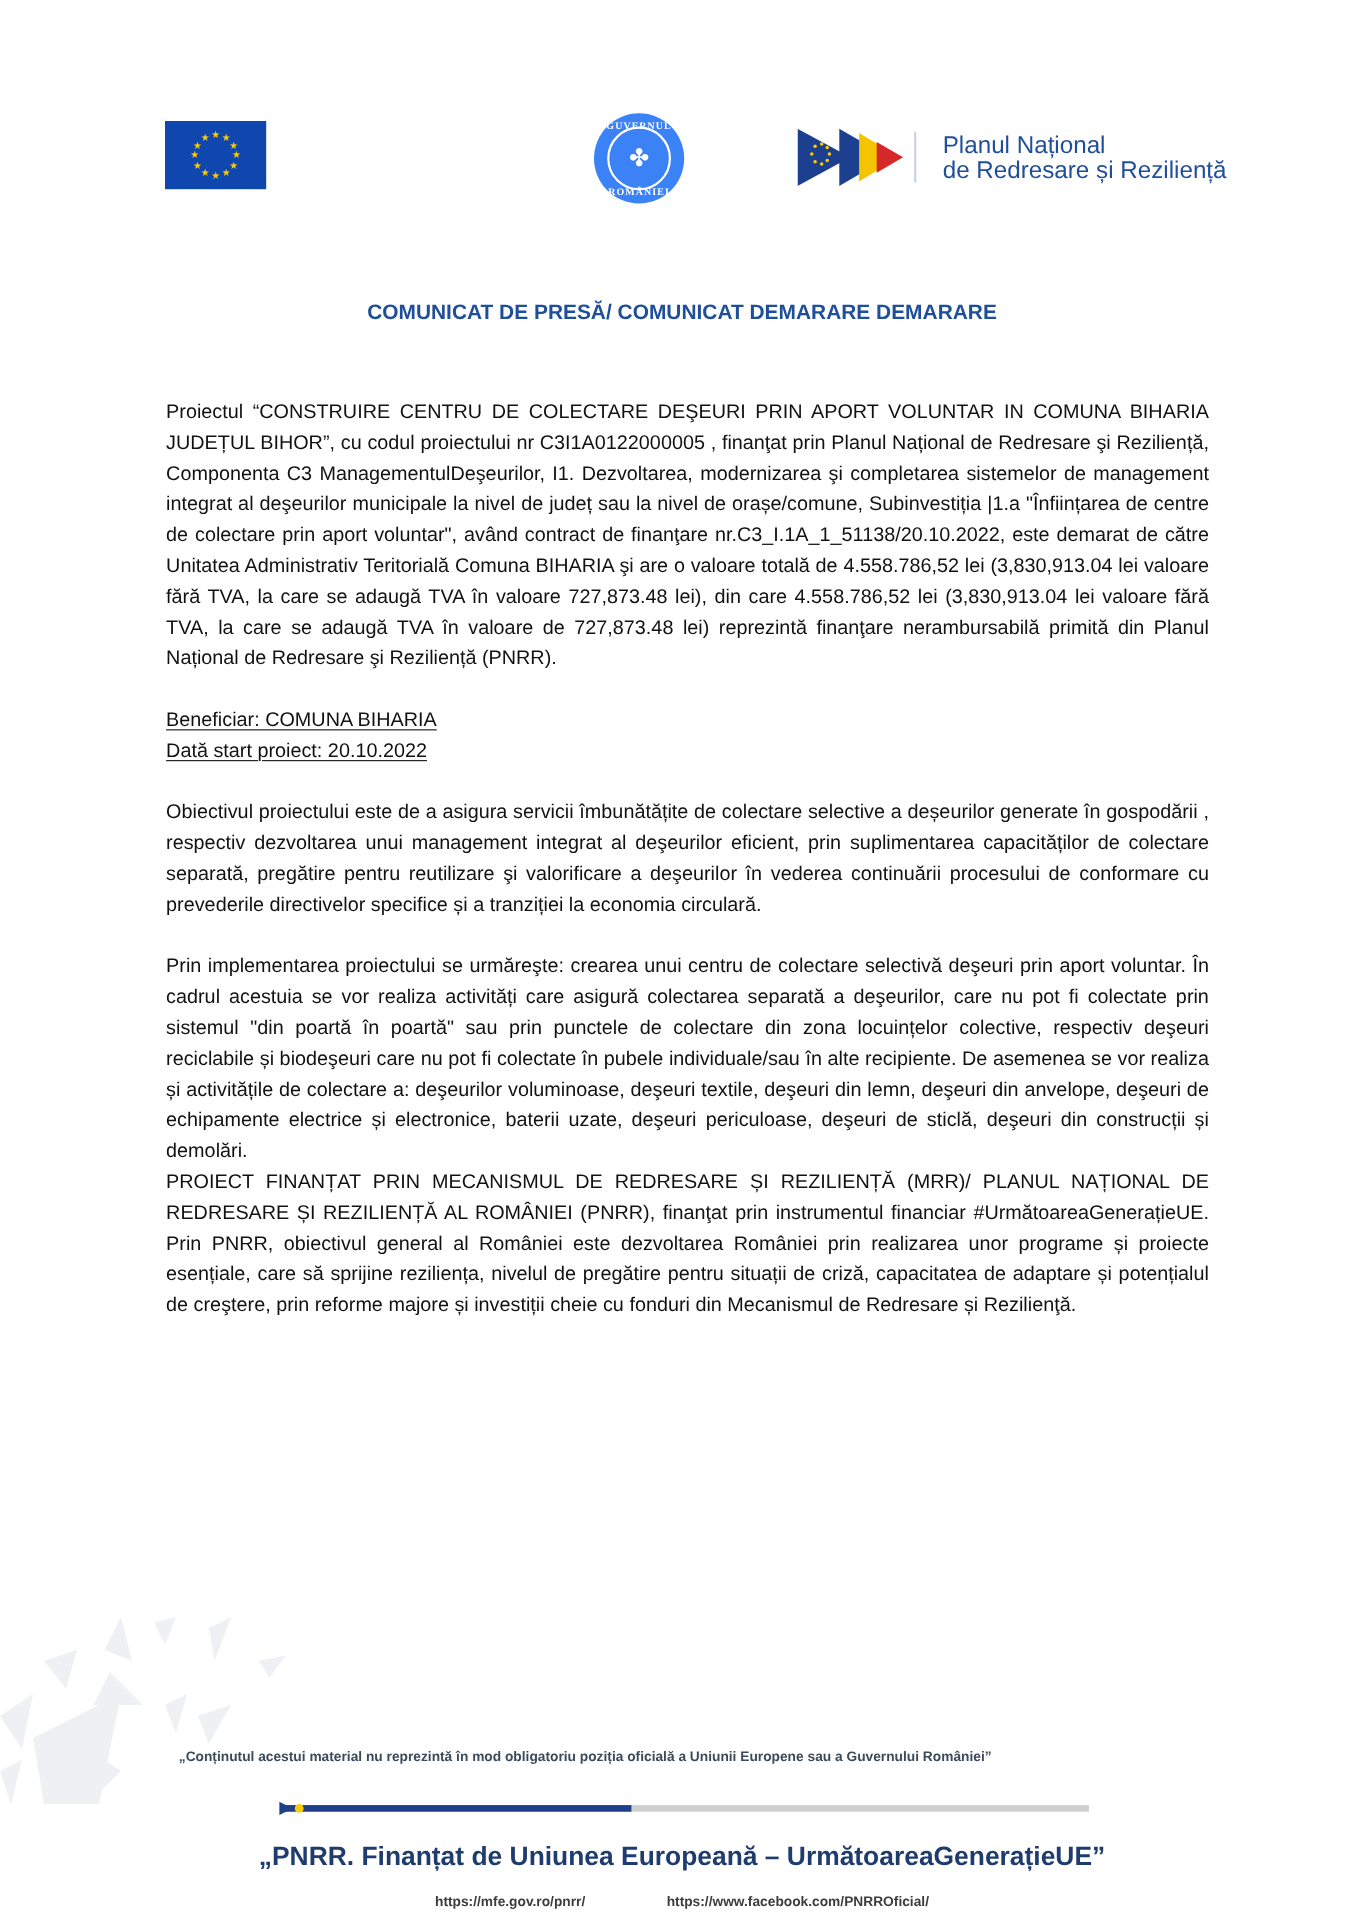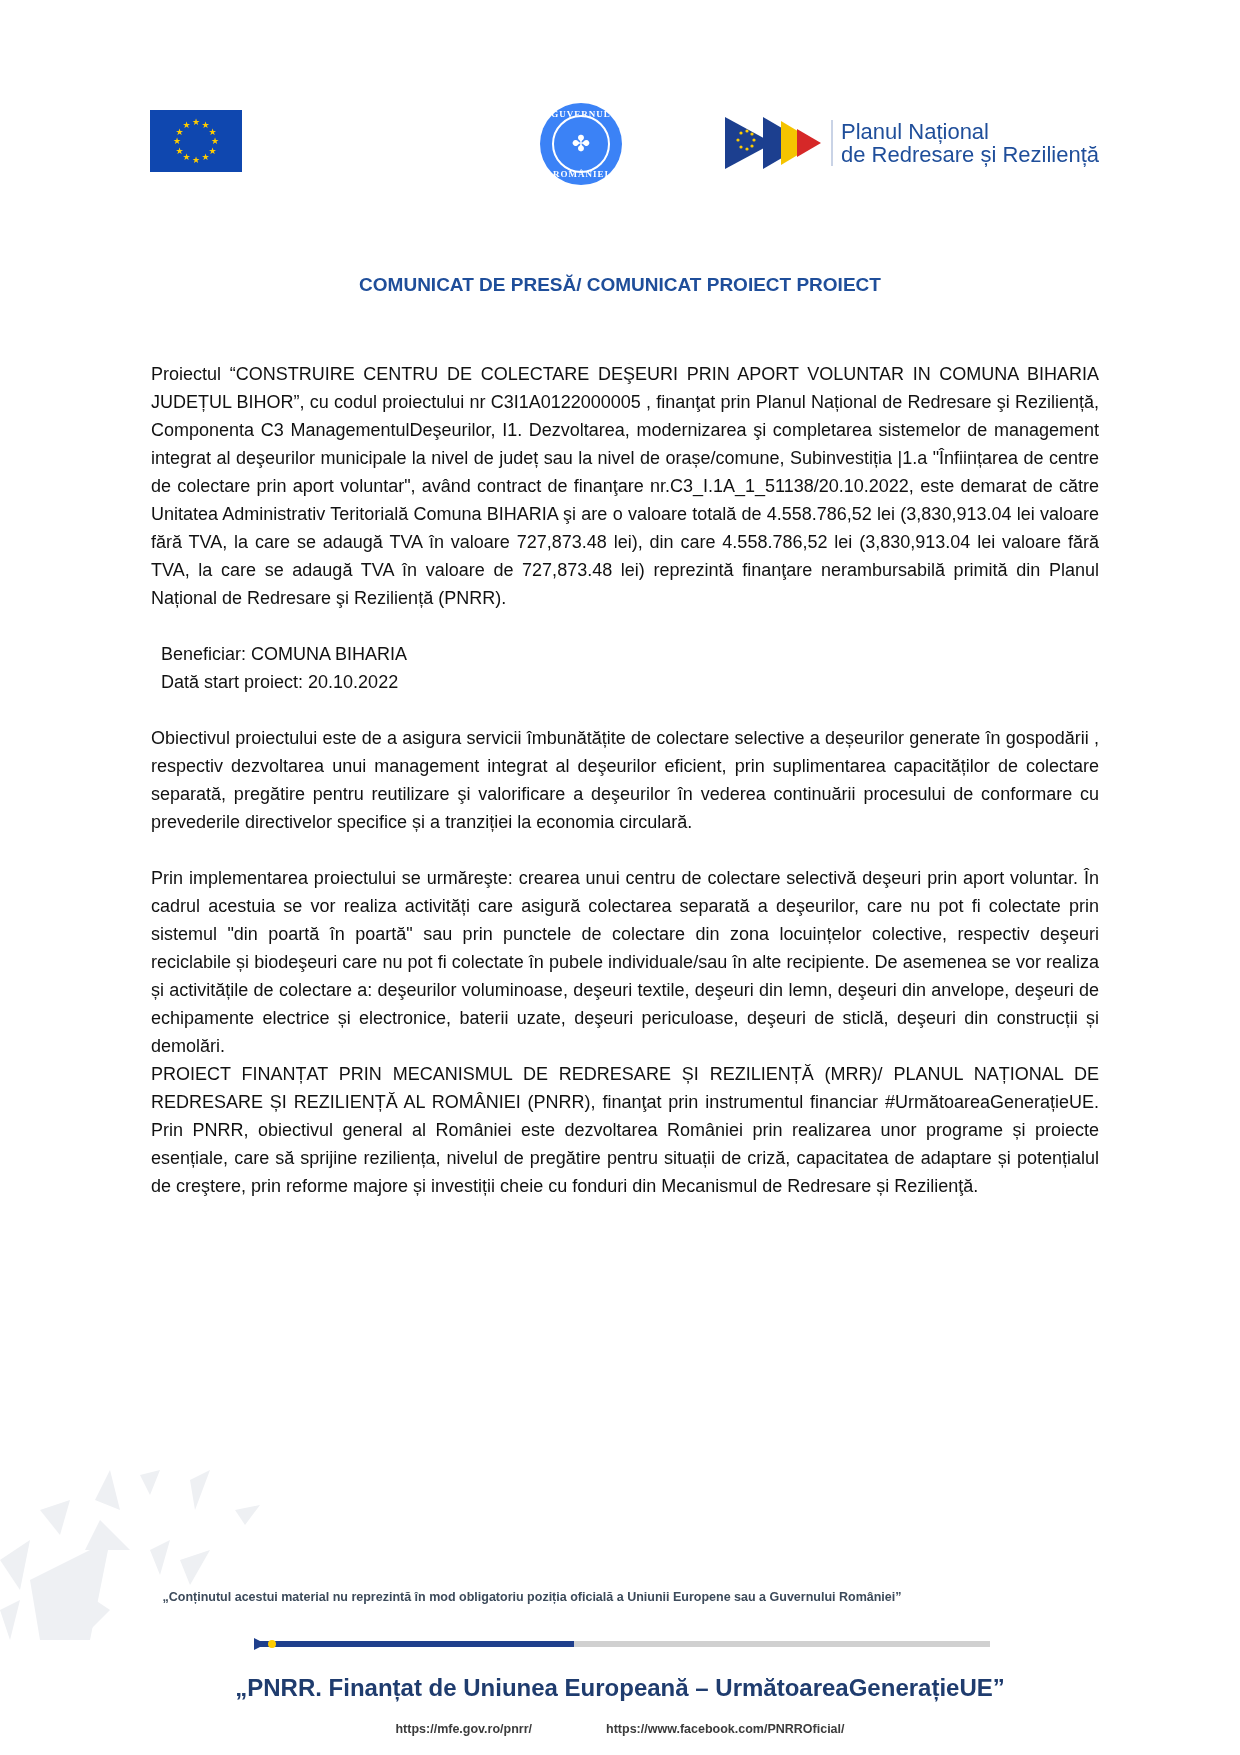--- a/index.html
+++ b/index.html
@@ -17,34 +17,34 @@
   .logo-gov { position: absolute; left: 540px; top: 103px; width: 82px; height: 82px;
               border-radius: 50%; background: #3b82f6; display: flex; align-items: center; justify-content: center; }
   .logo-gov .inner { width: 54px; height: 54px; border-radius: 50%; border: 2px solid #fff;
                      display: flex; align-items: center; justify-content: center; color: #fff; font-size: 22px; }
   .logo-gov .ring { position: absolute; color: #fff; font-family: "Liberation Serif", serif; font-size: 9px; font-weight: bold; letter-spacing: 1px; }
   .logo-gov .ring.top { top: 6px; }
   .logo-gov .ring.bot { bottom: 6px; }
 
   .logo-pnrr { position: absolute; left: 725px; top: 115px; display: flex; align-items: center; }
   .pnrr-mark { width: 100px; height: 56px; position: relative; }
-  .pnrr-text { border-left: 2px solid #c9d3e6; padding-left: 8px; margin-left: 6px; line-height: 1.05; }
+  .pnrr-text { border-left: 2px solid #c9d3e6; padding-left: 24px; margin-left: 6px; line-height: 1.05; }
   .pnrr-text div { color: #1f4e9a; font-size: 22px; font-weight: normal; }
 
   
   .title { position: absolute; top: 270px; left: 0; width: 1240px; text-align: center;
            color: #1f4e9a; font-weight: bold; font-size: 19px; line-height: 29px; }
 
   
   .body { position: absolute; left: 151px; top: 360px; width: 948px;
           font-family: "Liberation Sans Narrow", "Liberation Sans", sans-serif;
           font-size: 18px; line-height: 28px; color: #111; }
   .body p { margin: 0; text-align: justify; }
   .gap { height: 28px; }
-  .u { text-decoration-thickness: 1px; text-underline-offset: 3px; margin-left: 10px; }
+  .u { text-decoration: underline; text-decoration-thickness: 1px; text-underline-offset: 3px; }
 
   
   .triangles { position: absolute; left: 0; top: 1440px; width: 420px; height: 200px; }
   .disclaimer { position: absolute; top: 1590px; left: 0; width: 1064px; text-align: center;
                 color: #3c4a5a; font-size: 12.5px; font-weight: bold; }
   .bar { position: absolute; top: 1641px; left: 260px; width: 730px; height: 6px; background: #d0d0d0; }
   .bar .fill { position: absolute; left: 0; top: 0; height: 6px; background: #1f3f8c; }
   .bar .tip { position: absolute; left: -6px; top: -3px; width: 0; height: 0;
               border-top: 6px solid transparent; border-bottom: 6px solid transparent; border-left: 12px solid #1f3f8c; }
   .bar .dot { position: absolute; left: 8px; top: -1px; width: 8px; height: 8px; background: #ffcc00; border-radius: 50%; }
@@ -96,21 +96,21 @@
         <circle cx="13" cy="25" r="1.6"></circle>
     </g>
   </svg>
   <div class="pnrr-text">
     <div>Planul Național</div>
     <div>de Redresare și Reziliență</div>
   </div>
 </div>
 
 <div class="title">
-  <div>COMUNICAT DE PRESĂ/ COMUNICAT PROIECT PROIECT</div>
+  <div>COMUNICAT DE PRESĂ/ COMUNICAT DEMARARE DEMARARE</div>
 </div>
 
 <div class="body">
   <p>Proiectul “CONSTRUIRE CENTRU DE COLECTARE DEŞEURI PRIN APORT VOLUNTAR IN COMUNA BIHARIA  JUDEȚUL BIHOR”, cu codul proiectului nr C3I1A0122000005  , finanţat prin Planul Național de Redresare şi Reziliență, Componenta C3 ManagementulDeşeurilor, I1. Dezvoltarea, modernizarea şi completarea sistemelor de management integrat al deşeurilor municipale la nivel de județ sau la nivel de orașe/comune, Subinvestiția |1.a "Înființarea de centre de colectare prin aport voluntar", având contract de finanţare nr.C3_I.1A_1_51138/20.10.2022, este demarat de către Unitatea Administrativ Teritorială Comuna BIHARIA şi are o valoare totală de 4.558.786,52 lei (3,830,913.04 lei valoare fără TVA, la care se adaugă TVA în valoare 727,873.48 lei), din care 4.558.786,52 lei (3,830,913.04 lei valoare fără TVA, la care se adaugă TVA în valoare de 727,873.48 lei) reprezintă finanţare nerambursabilă primită din Planul Național de Redresare şi Reziliență (PNRR).</p>
   <div class="gap"></div>
   <div><span class="u">Beneficiar: COMUNA BIHARIA</span></div>
   <div><span class="u">Dată start proiect: 20.10.2022</span></div>
   <div class="gap"></div>
   <p>Obiectivul proiectului este de a asigura servicii îmbunătățite de colectare selective a deșeurilor generate în gospodării , respectiv dezvoltarea unui management integrat al deşeurilor eficient, prin suplimentarea capacităților de colectare separată, pregătire pentru reutilizare şi valorificare a deşeurilor în vederea continuării procesului de conformare cu prevederile directivelor specifice și a tranziției la economia circulară.</p>
   <div class="gap"></div>

